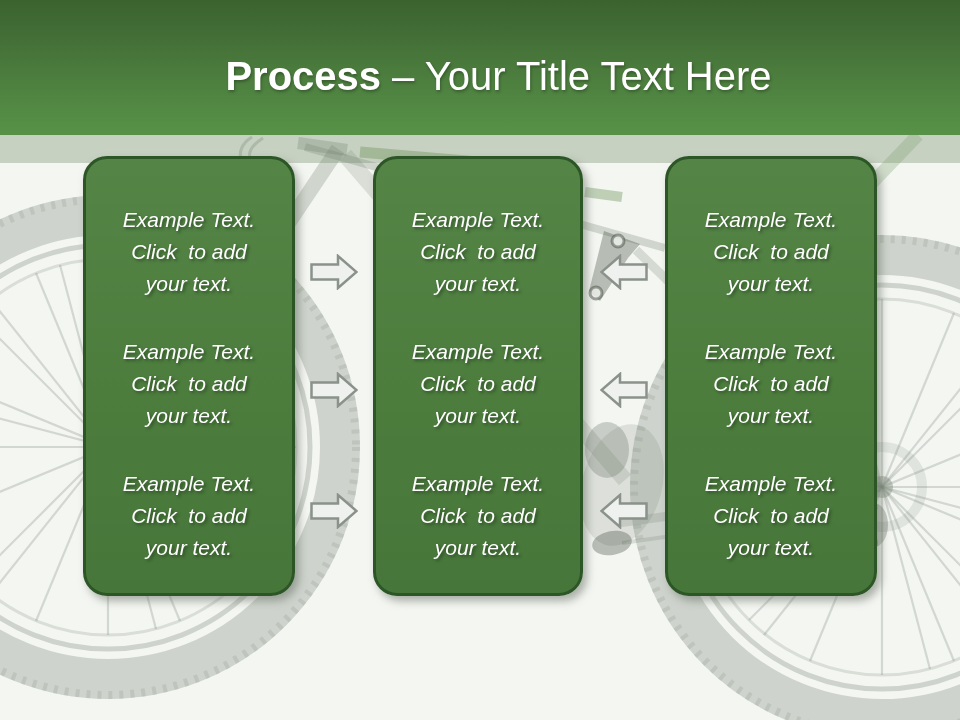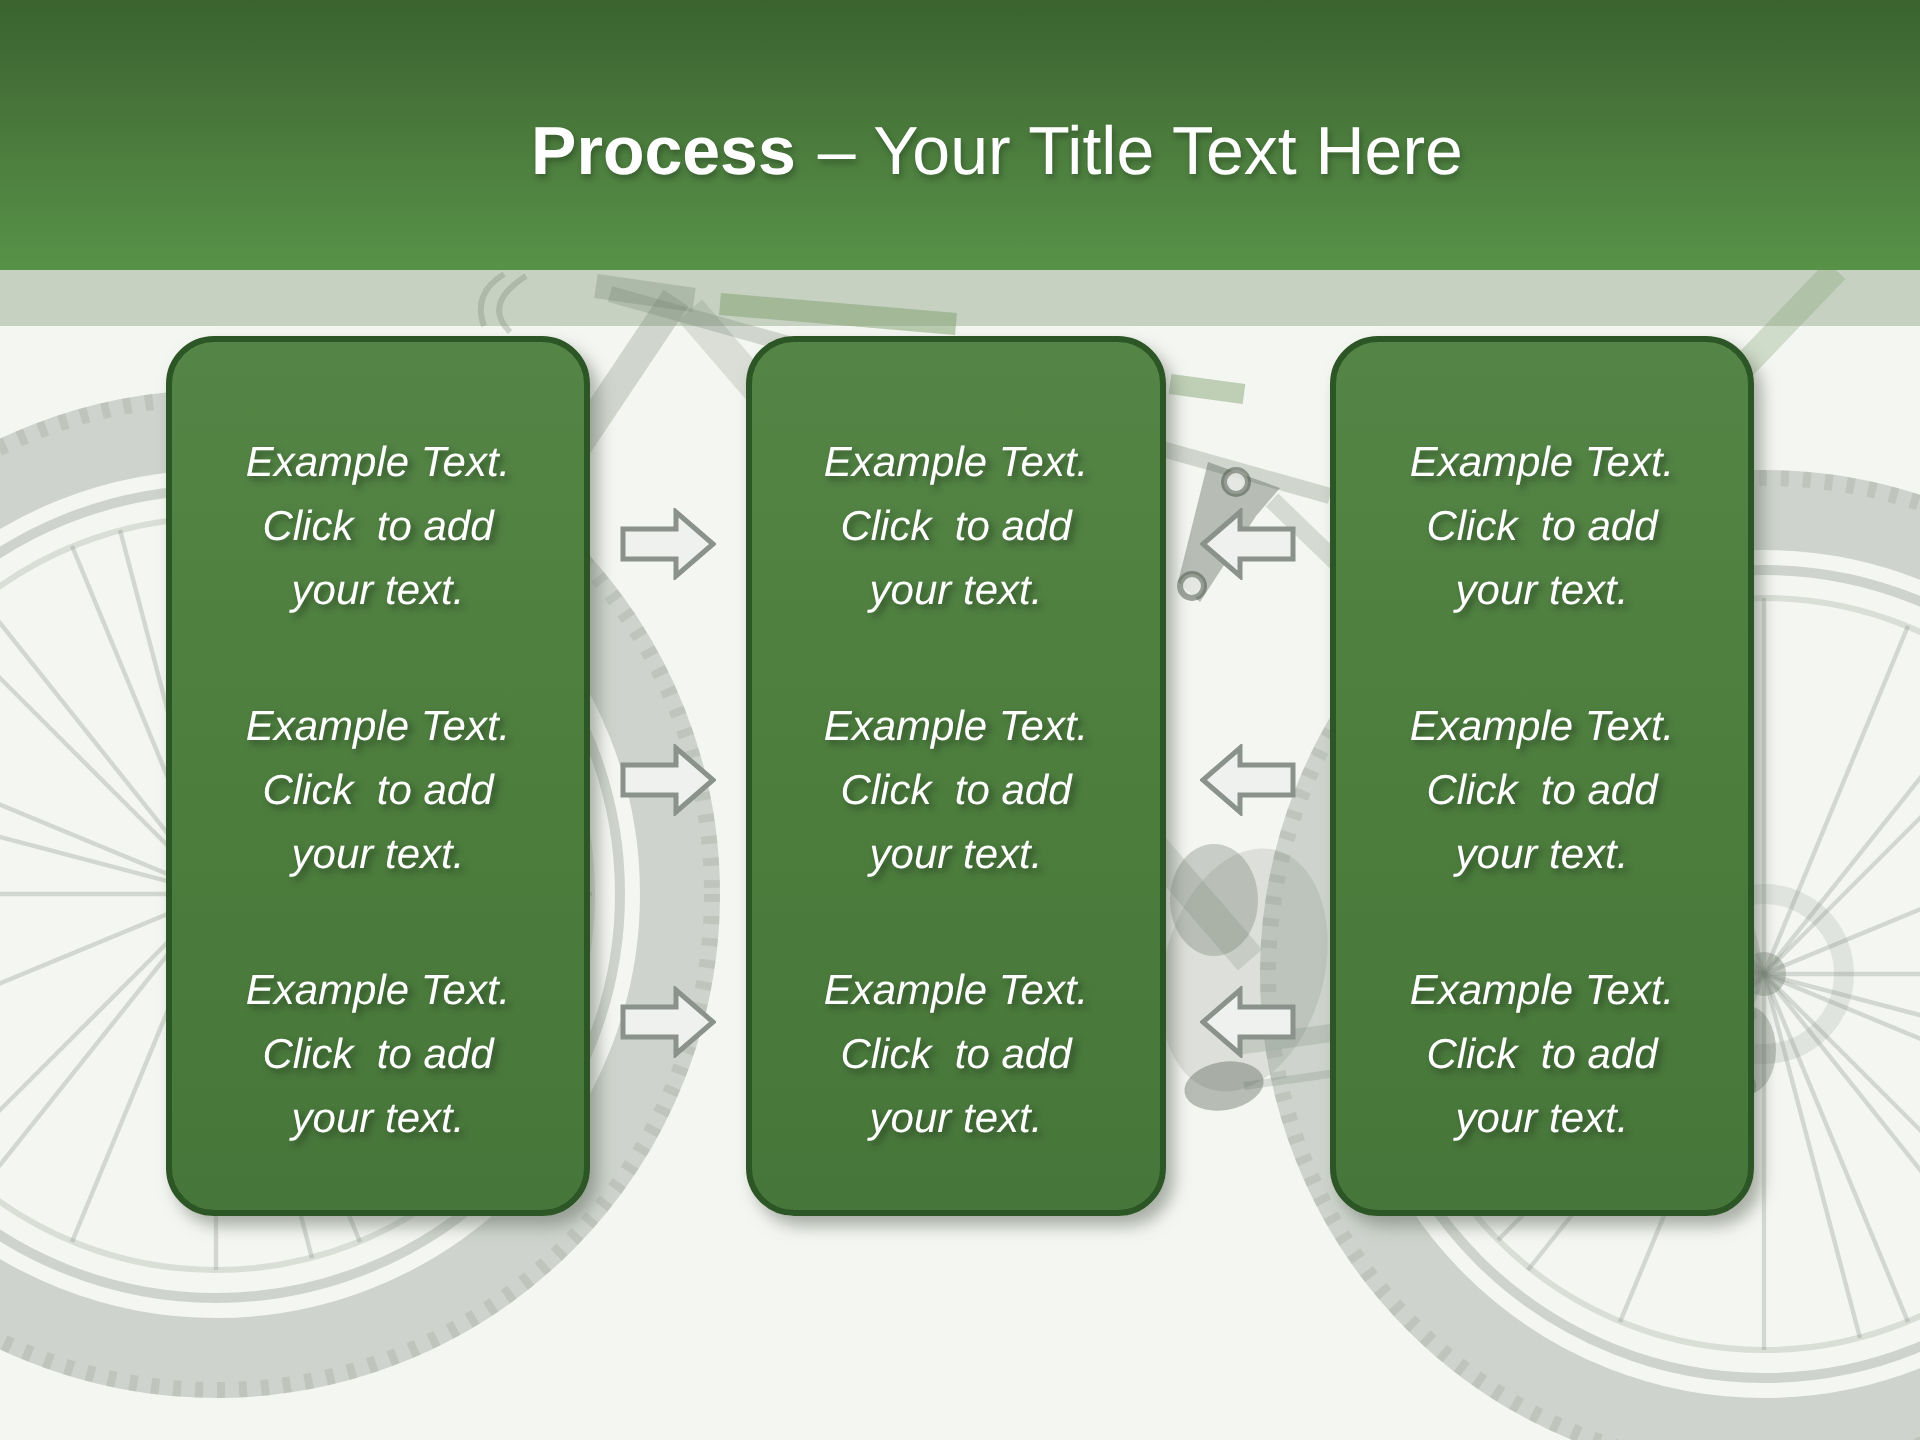--- a/index.html
+++ b/index.html
@@ -3,30 +3,30 @@
 <meta charset="utf-8">
 <style>
   html,body{margin:0;padding:0;}
   body{width:960px;height:720px;font-family:"Liberation Sans",sans-serif;}
   .slide{position:relative;width:960px;height:720px;overflow:hidden;background:#f4f6f2;}
 
   
   .header{position:absolute;left:0;top:0;width:960px;height:135px;z-index:3;
           background:linear-gradient(180deg,#3a632e 0%,#426c35 22%,#4d7f3f 60%,#579247 100%);
           text-align:center;box-sizing:border-box;padding-top:57px;}
-  .title{color:#ffffff;font-size:34px;line-height:38px;font-weight:400;
+  .title{color:#ffffff;font-size:40px;line-height:38px;font-weight:400;
          text-shadow:1px 2px 3px rgba(0,0,0,0.28);padding-left:37px;}
   .title .t-bold{font-weight:700;}
   .title .t-rest{margin-left:11px;font-weight:400;}
 
   
   .bike{position:absolute;left:0;top:135px;z-index:1;pointer-events:none;}
 
   
-  .panel{position:absolute;top:168px;width:212px;height:440px;box-sizing:border-box;
+  .panel{position:absolute;top:156px;width:212px;height:440px;box-sizing:border-box;
          border:3px solid #2d5626;border-radius:24px;z-index:2;
          background:linear-gradient(180deg,#548546 0%,#4c7d3d 55%,#47763a 100%);
          box-shadow:4px 5px 8px rgba(105,115,102,0.55);
          display:flex;flex-direction:column;align-items:center;
          padding-top:45px;gap:36px;}
   .panel.p1{left:83px;}
   .panel.p2{left:373px;width:210px;}
   .panel.p3{left:665px;}
   .block{color:#ffffff;font-style:italic;font-size:21px;line-height:32px;height:96px;
          text-align:center;white-space:pre-wrap;

